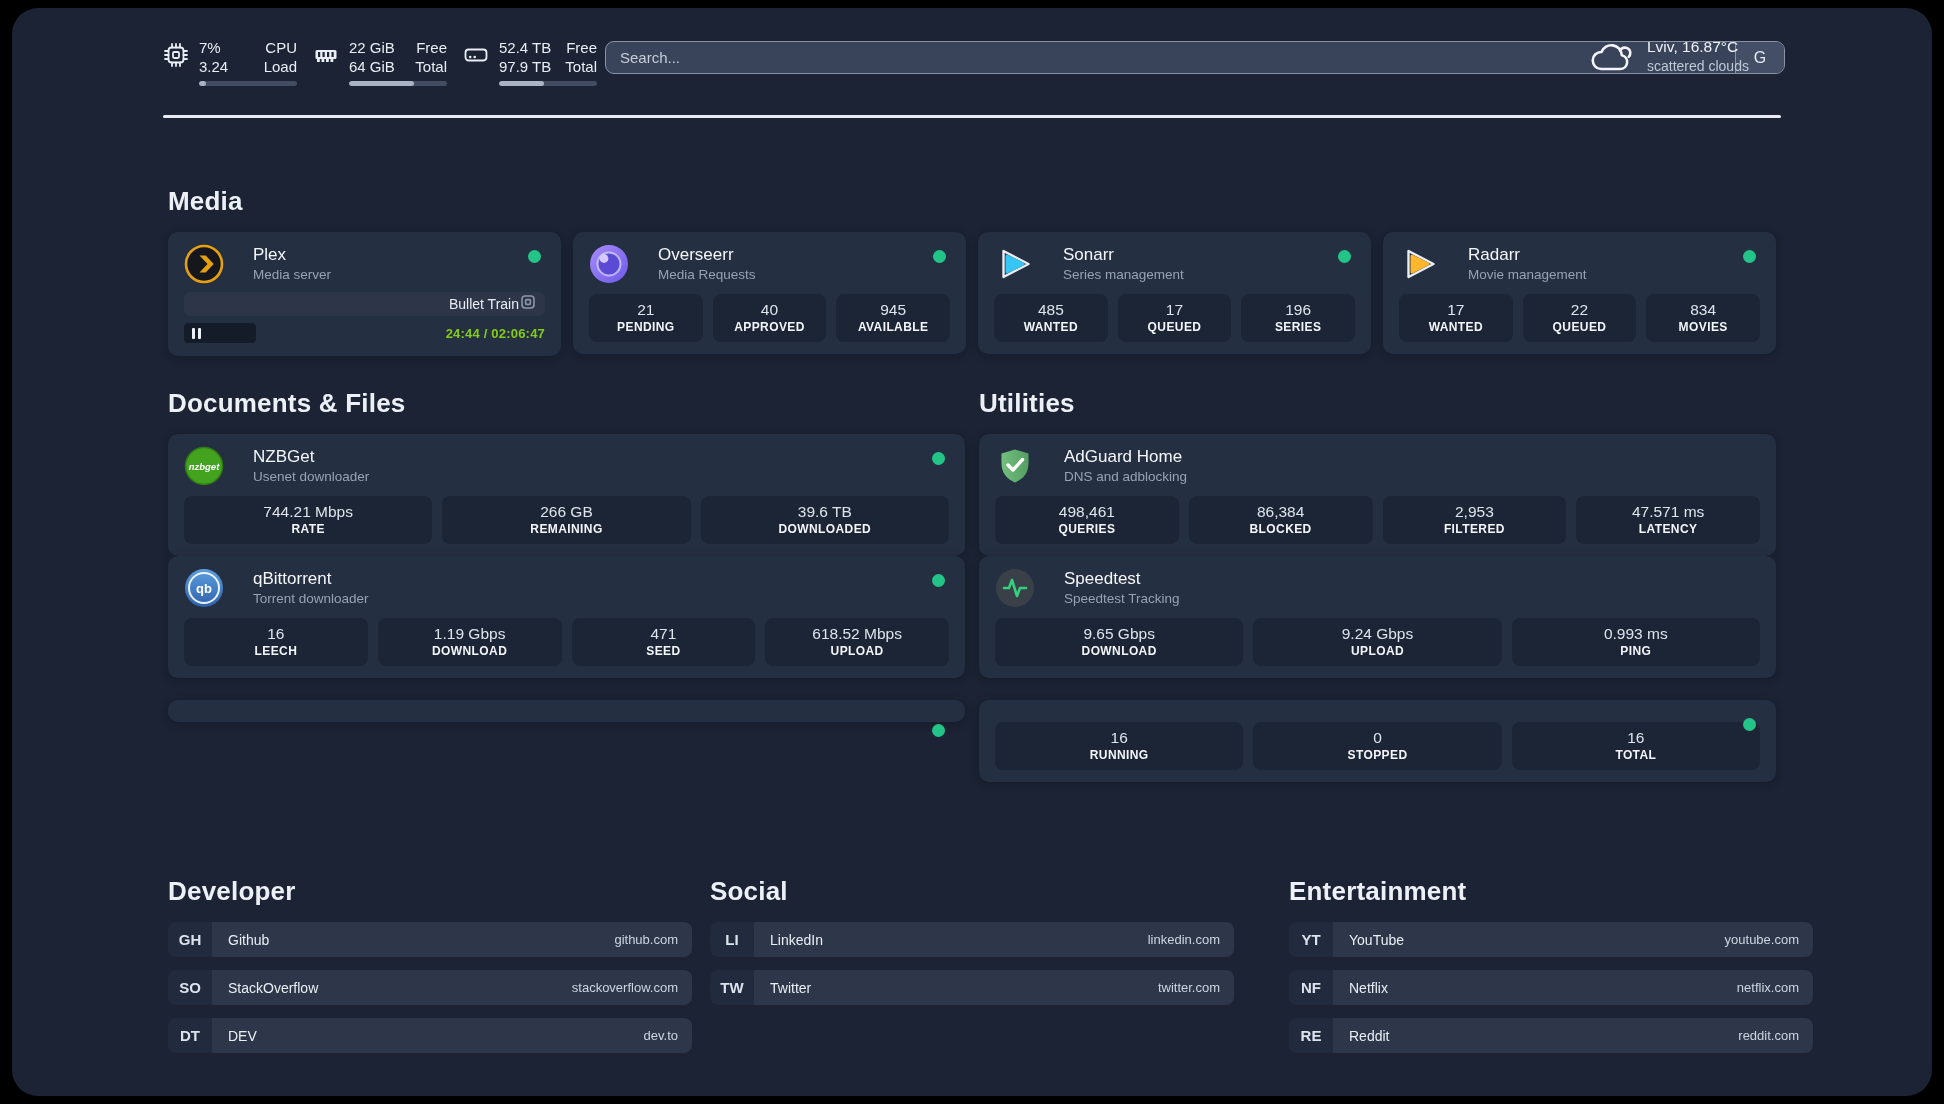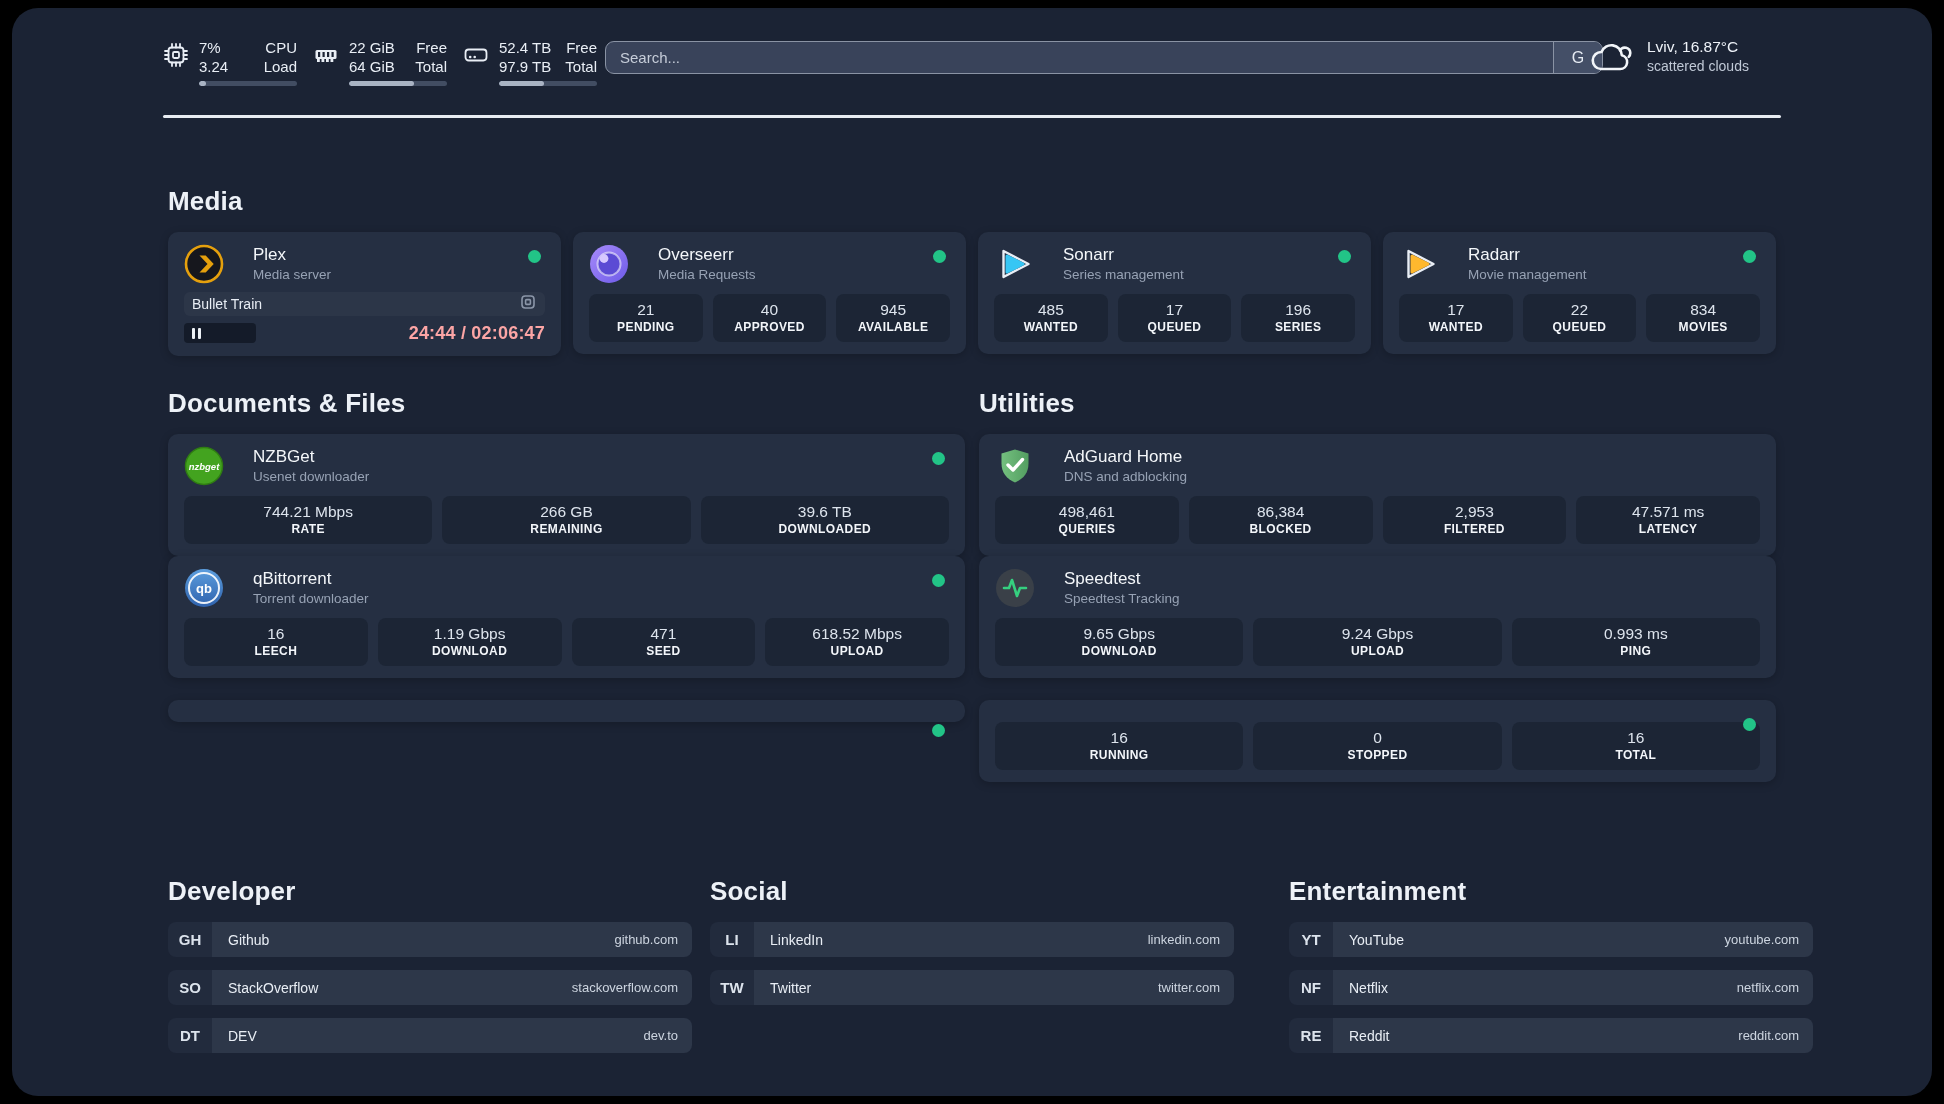--- a/index.html
+++ b/index.html
@@ -13,21 +13,21 @@
 
   
   .resources{position:absolute;left:151px;top:30px;display:flex;gap:16px}
   .res{display:flex;gap:10px;width:134px}
   .res>.ricon{width:26px;height:26px;margin-top:4px;flex:none}
   .res-body{flex:1}
   .res-line{display:flex;justify-content:space-between;font-size:15px;font-weight:500;color:#e9eef5;line-height:19px;white-space:nowrap}
   .res-track{margin-top:5px;height:5px;background:#424d62;border-radius:3px;overflow:hidden}
   .res-fill{height:100%;background:#a9b3c3;border-radius:3px}
 
-  .search{position:absolute;left:593px;top:33px;width:998px;height:33px;border:1.5px solid #8a93a4;border-radius:9px;background:#39435a;display:flex;overflow:hidden}
+  .search{position:absolute;left:593px;top:33px;width:1180px;height:33px;border:1.5px solid #8a93a4;border-radius:9px;background:#39435a;display:flex;overflow:hidden}
   .search-input{flex:1;background:transparent;border:none;outline:none;color:#dde3ec;font-size:15px;padding:0 14px;font-family:"Liberation Sans",sans-serif}
   .search-input::placeholder{color:#c6cdd9}
   .search-btn{width:49px;background:#444f67;border:none;border-left:1px solid #8a93a4;color:#e6ebf3;font-size:16px;font-weight:500;display:flex;align-items:center;justify-content:center;cursor:pointer;font-family:"Liberation Sans",sans-serif}
 
   .weather{position:absolute;left:1576px;top:29px;display:flex;align-items:flex-end;gap:13px}
   .weather-icon{width:46px;height:36px;flex:none}
   .weather-loc{font-size:15.5px;font-weight:500;color:#eef2f8;line-height:20px}
   .weather-cond{font-size:14px;color:#c0c9d6;line-height:18px}
 
   .separator{position:absolute;left:151px;top:107px;width:1618px;height:3px;background:#e8ecf2;border-radius:2px}
@@ -48,26 +48,26 @@
 
   .tiles{display:grid;gap:10px;margin-top:10px}
   .tiles.c3{grid-template-columns:repeat(3,1fr)}
   .tiles.c4{grid-template-columns:repeat(4,1fr)}
   .tile{background:var(--tile-bg);border-radius:8px;padding:6px 4px 7px;text-align:center}
   .tile .v{font-size:15.5px;color:#dde4ed;line-height:19px;white-space:nowrap}
   .tile .l{font-size:12px;color:#f3f6fa;font-weight:700;letter-spacing:.4px;line-height:15px;margin-top:1px}
 
   
   .player{margin-top:8px}
-  .player-row1{display:flex;align-items:center;justify-content:space-between;background:rgba(255,255,255,.035);border-radius:6px;height:24px;padding:0 8px 0 8px}
+  .player-row1{display:flex;align-items:center;justify-content:flex-end;background:rgba(255,255,255,.035);border-radius:6px;height:24px;padding:0 8px 0 8px}
   .player-title{font-size:14px;color:#e8edf4}
   .player-row2{display:flex;align-items:center;justify-content:space-between;margin-top:6px;height:22px}
   .pause-pill{width:72px;height:20px;background:#141b29;border-radius:4px;display:flex;align-items:center;gap:3px;padding-left:8px;border:none;cursor:pointer}
   .pp-bar{width:3px;height:11px;background:#edf1f6;border-radius:1px}
-  .player-time{font-size:18px;font-weight:600;color:#fca5a5;letter-spacing:.2px}
+  .player-time{font-size:13px;font-weight:600;color:#84cc16;letter-spacing:.2px}
 
   .stack>.card{margin-bottom:0}
   .stack>.card.gap-lg{margin-bottom:22px}
 
   
   .bm-row{display:flex;height:35px;border-radius:8px;overflow:hidden;margin-bottom:13px;cursor:pointer}
   .bm-abbr{width:44px;background:#222b3d;color:#dce3ec;font-size:15px;font-weight:600;display:flex;align-items:center;justify-content:center;flex:none}
   .bm-body{flex:1;background:#2d3749;display:flex;align-items:center;padding:0 14px 0 16px}
   .bm-name{font-size:14px;color:#e9eef5}
   .bm-url{margin-left:auto;font-size:13px;color:#cdd5e0}

